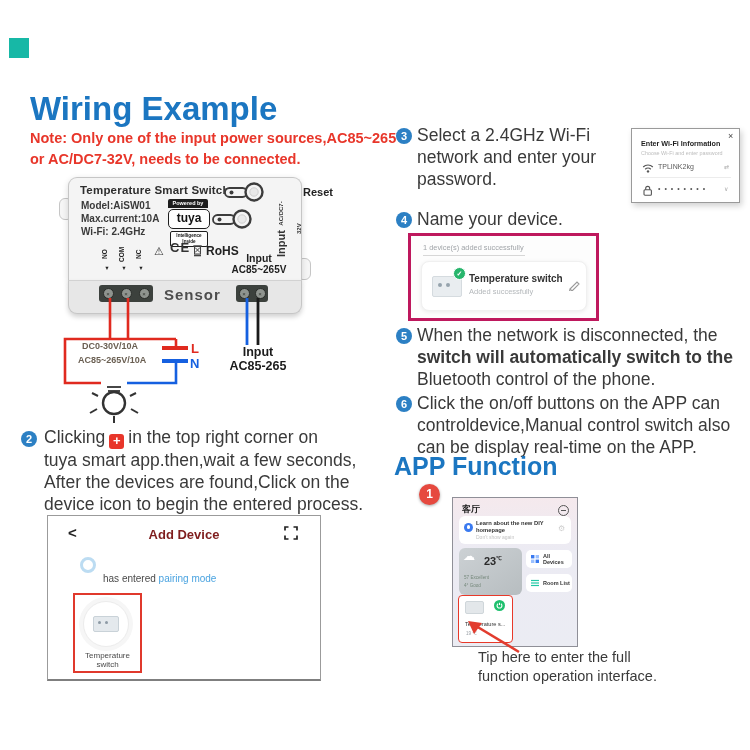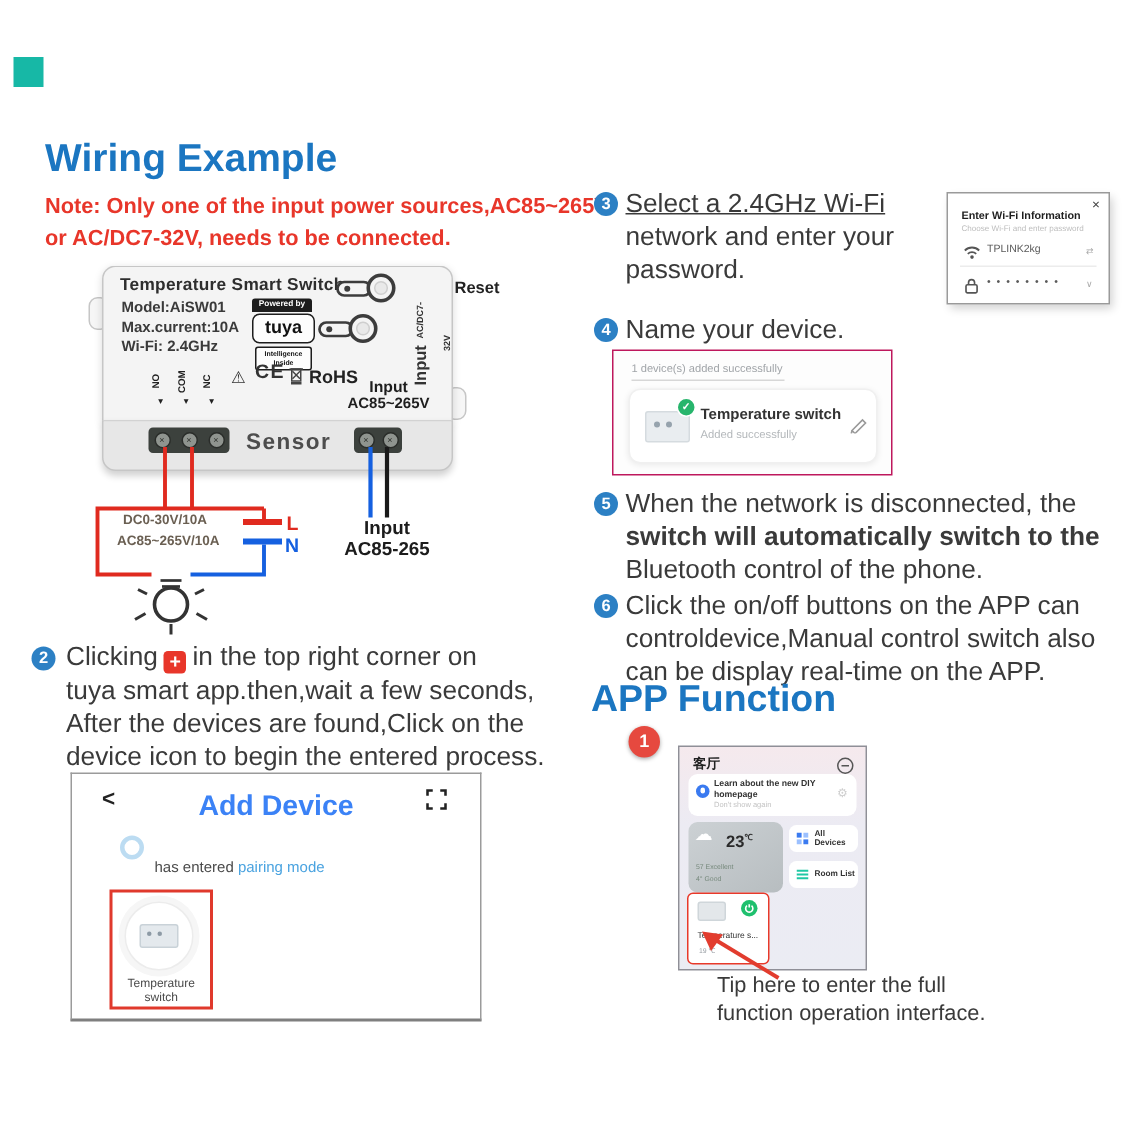--- a/index.html
+++ b/index.html
@@ -1,21 +1,21 @@
 <!DOCTYPE html>
 <html><head>
 <meta charset="utf-8">
 <style>
   html,body{margin:0;padding:0;background:#fff;}
   #canvas{position:relative;width:750px;height:750px;background:#fff;overflow:hidden;
           font-family:"Liberation Sans",sans-serif;color:#3b3b3b;}
   .abs{position:absolute;}
   
   .brand-sq{left:9px;top:38px;width:20px;height:20px;background:#17b8a6;}
-  .h-title{font-size:26px;font-weight:bold;color:#1b76c1;}
+  .h-title{font-size:33px;font-weight:bold;color:#1b76c1;}
   .note{font-size:14.5px;font-weight:bold;color:#e8362a;line-height:21px;}
   
   .dev-body{left:68px;top:177px;width:232px;height:103px;background:#f4f4f4;
             border:1px solid #c6c6c6;border-bottom:none;border-radius:9px 9px 0 0;
             box-shadow:0 2px 6px rgba(0,0,0,.15);}
   .dev-strip{left:68px;top:280px;width:232px;height:32px;background:#e7e7e7;
              border:1px solid #c6c6c6;border-top:1px solid #d2d2d2;border-radius:0 0 9px 9px;
              box-shadow:0 3px 5px rgba(0,0,0,.18);}
   .ear{width:12px;height:20px;background:#f6f6f6;border:1px solid #c6c6c6;border-radius:6px;}
   .dv-name{left:80px;top:184px;font-size:11.5px;font-weight:bold;color:#2e2e2e;letter-spacing:.2px;}
@@ -56,42 +56,42 @@
   .stepc{width:16px;height:16px;border-radius:50%;background:#2c80c4;color:#fff;
          font-size:11px;font-weight:bold;text-align:center;line-height:16px;}
   .stept{font-size:17.5px;color:#3a3a3a;line-height:22px;white-space:nowrap;}
   .plus-ic{display:inline-block;width:15px;height:15px;background:#e8362a;border-radius:3px;color:#fff;
            font-size:13px;font-weight:bold;text-align:center;line-height:14px;vertical-align:-2px;margin:0 4px;}
   .big-title{font-size:25px;font-weight:bold;color:#1b76c1;}
   
   .addcard{left:47px;top:515px;width:272px;height:163px;background:#fff;border:1px solid #9b9b9b;
            border-bottom:2px solid #7f7f7f;}
   .ad-back{left:20px;top:8px;font-size:15px;color:#222;font-weight:bold;}
-  .ad-title{left:0;top:11px;width:100%;text-align:center;font-size:19px;font-weight:bold;color:#3b82f6;}
+  .ad-title{left:0;top:11px;width:100%;text-align:center;font-size:13px;font-weight:bold;color:#7f1d1d;}
   .ad-scan{left:236px;top:10px;}
   .ad-spin{left:30px;top:41px;width:10px;height:10px;border:3px solid #bcdcf2;border-radius:50%;}
   .ad-tx{font-size:10px;color:#4a4a4a;}
   .ad-link{color:#4aa3e0;}
   .ad-redbox{left:25px;top:77px;width:65px;height:76px;border:2px solid #e0392c;}
   .ad-circle{left:8px;top:6px;width:44px;height:44px;border-radius:50%;background:#fff;
              border:1px solid #ececec;box-shadow:0 0 0 4px #f6f6f6;display:flex;align-items:center;justify-content:center;}
   .mini-dev{width:24px;height:14px;background:#e4e9ed;border:1px solid #c9d2d8;border-radius:2px;position:relative;}
   .mini-dev i{position:absolute;width:3px;height:3px;border-radius:50%;background:#8d9aa5;top:4px;}
   .ad-devlb{left:0;top:56px;width:100%;text-align:center;font-size:8px;color:#4a4a4a;line-height:9px;}
   
   .wifid{left:631px;top:128px;width:107px;height:73px;background:#fff;border:1px solid #9a9a9a;
          box-shadow:2px 3px 6px rgba(0,0,0,.18);}
   .wf-close{left:96px;top:2px;font-size:9px;color:#444;}
   .wf-title{left:9px;top:10px;font-size:7.2px;font-weight:bold;color:#1e1e1e;}
   .wf-sub{left:9px;top:21px;font-size:5.4px;color:#bdbdbd;}
   .wf-row-tx{font-size:7px;color:#5a5a5a;}
   .wf-mini{font-size:6px;color:#a8a8a8;}
   .wf-div{left:8px;width:91px;height:1px;background:#ececec;}
   
-  .addedcard{left:408px;top:233px;width:185px;height:82px;background:#fdfdfd;border:1px solid #be185d;}
+  .addedcard{left:408px;top:233px;width:185px;height:82px;background:#fdfdfd;border:3px solid #be185d;}
   .ac-head{left:12px;top:7px;font-size:7.4px;color:#a0a4a8;}
   .ac-underline{left:12px;top:19px;width:102px;height:1px;background:#d7d7d7;}
   .ac-inner{left:10px;top:25px;width:164px;height:48px;background:#fff;border:1px solid #f0f0f0;border-radius:8px;
             box-shadow:0 1px 4px rgba(0,0,0,.08);}
   .ac-thumb{left:10px;top:14px;width:28px;height:19px;background:#e9edf0;border:1px solid #d5dbdf;border-radius:2px;}
   .ac-thumb i{position:absolute;width:4px;height:4px;border-radius:50%;background:#96a3ad;top:6px;}
   .ac-check{left:31px;top:5px;width:11px;height:11px;border-radius:50%;background:#27b56c;color:#fff;
             font-size:7px;font-weight:bold;text-align:center;line-height:11px;border:1.5px solid #fff;}
   .ac-name{left:47px;top:11px;font-size:10px;font-weight:bold;color:#333;}
   .ac-status{left:47px;top:25px;font-size:7.5px;color:#b4b8bb;}
@@ -271,21 +271,21 @@
           </div>
       </div>
       <div class="abs ad-devlb">
         <div>Temperature</div>
         <div>switch</div>
       </div>
     </div>
   </div>
 
   <div class="abs stepc" style="left:396px;top:128px;">3</div>
-  <div class="abs stept" style="left:417px;top:124px;text-decoration:underline;">Select a 2.4GHz Wi-Fi</div>
+  <div class="abs stept" style="left:417px;top:124px;">Select a 2.4GHz Wi-Fi</div>
   <div class="abs stept" style="left:417px;top:146px;">network and enter your</div>
   <div class="abs stept" style="left:417px;top:168px;">password.</div>
 
   <div class="abs wifid">
     <div class="abs wf-close">×</div>
     <div class="abs wf-title">Enter Wi-Fi Information</div>
     <div class="abs wf-sub">Choose Wi-Fi and enter password</div>
     <svg class="abs" style="left:10px;top:34px;" width="12" height="10">
       <path d="M1.2 4 a6.8 6.8 0 0 1 9.6 0" fill="none" stroke="#555" stroke-width="1.2"></path>
       <path d="M3.2 6.2 a4 4 0 0 1 5.6 0" fill="none" stroke="#555" stroke-width="1.2"></path>

